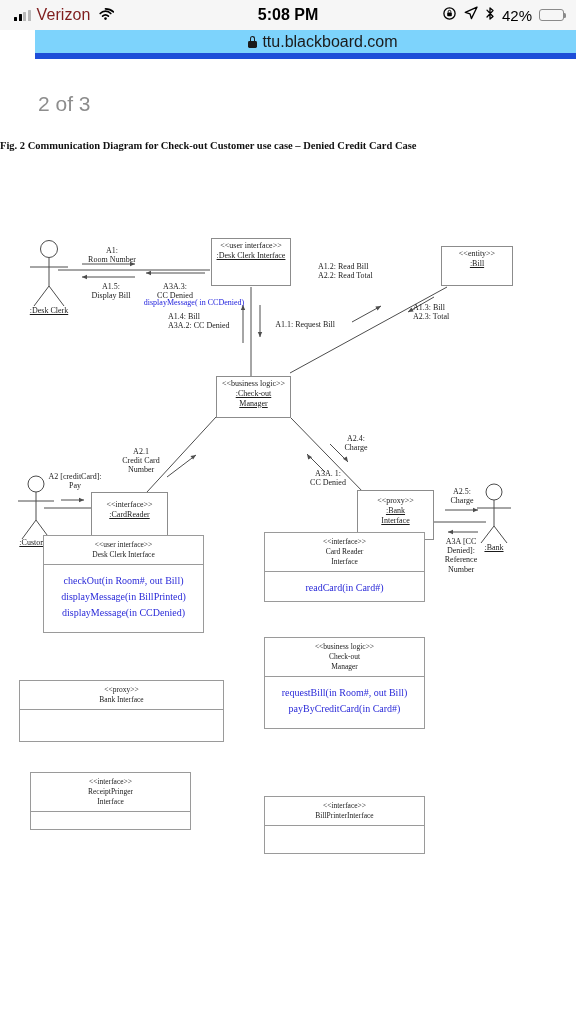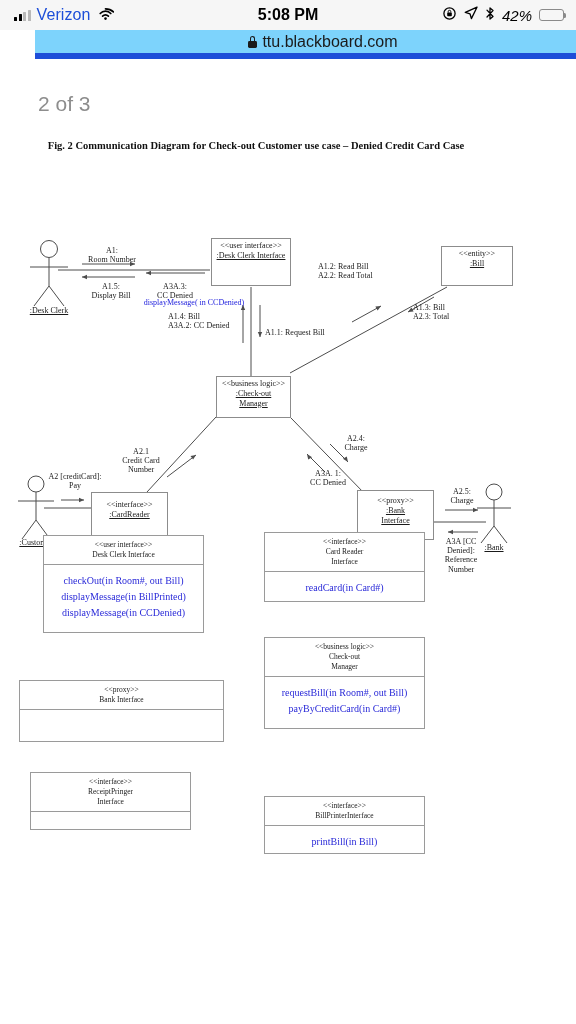--- a/index.html
+++ b/index.html
@@ -14,22 +14,22 @@
 
   
   .statusbar {
     position: absolute; top:0; left:0; width:576px; height:30px;
     background:#f6f6f6;
     display:flex; align-items:center;
     font-family:"Liberation Sans", sans-serif;
   }
   .sb-left { position:absolute; left:14px; top:0; height:30px; display:flex; align-items:center; gap:6px; }
   .sb-center { position:absolute; left:0; width:576px; top:0; height:30px; display:flex; align-items:center; justify-content:center; }
-  .sb-right { position:absolute; right:12px; top:0; height:30px; display:flex; align-items:center; gap:7px;font-style:italic; }
-  .sb-text { font-size:16px; color:#1d4ed8; font-weight:400; letter-spacing:.1px; }
+  .sb-right { position:absolute; right:12px; top:0; height:30px; display:flex; align-items:center; gap:7px; }
+  .sb-text { font-size:16px; color:#7f1d1d; font-weight:400; letter-spacing:.1px; }
   .sb-time { font-size:16px; color:#000; font-weight:700; }
   .bars { display:flex; align-items:flex-end; gap:1.5px; height:11px; }
   .bars i { display:block; width:3px; background:#000; border-radius:.5px; }
   .bars i:nth-child(1){ height:4px; }
   .bars i:nth-child(2){ height:7px; }
   .bars i:nth-child(3){ height:9px; background:#b8b8b8; }
   .bars i:nth-child(4){ height:11px; background:#b8b8b8; }
   .battpct { font-size:15px; color:#000; }
   .battery { width:25px; height:12px; border:1.3px solid #8a8a8a; border-radius:3px; position:relative; padding:1.2px; }
   .battery .fill { height:100%; width:42%; background:#f7c948; border-radius:1px; }
@@ -44,21 +44,21 @@
   .urltext { font-size:16px; color:#1b1b1b; }
   .lock { width:9px; height:12px; position:relative; }
   .lock .body { position:absolute; bottom:0; left:0; width:9px; height:7px; background:#1b1b1b; border-radius:1.4px; }
   .lock .shackle { position:absolute; top:0; left:1.9px; width:5.2px; height:6px;
      border:1.5px solid #1b1b1b; border-bottom:none; border-radius:3px 3px 0 0; }
 
   
   .page { position:absolute; top:60px; left:0; width:576px; height:964px; background:#fff; }
   .pagecount { position:absolute; left:38px; top:32px; font-size:21px; color:#8d8d8d; }
   .figtitle {
-    position:absolute; left:0; top:80px; width:512px; text-align:center;
+    position:absolute; left:0; top:80px; width:512px; text-align:left;
     font-family:"Liberation Serif", serif; font-weight:bold; font-size:10.5px; color:#111;
   }
 
   
   .diagram { position:absolute; left:0; top:0; width:576px; height:828px; }
   .diagram svg { position:absolute; left:0; top:0; }
 
   .lbl {
     position:absolute; font-family:"Liberation Serif", serif;
     font-size:8px; color:#1a1a1a; line-height:1.15; text-align:center; white-space:nowrap;
@@ -268,21 +268,21 @@
       </div>
       <div class="lbl" style="left:142px; top:222px; width:66px;">
         <div>A3A.3:</div>
           <div>CC Denied</div>
       </div>
       <div class="lbl blue" style="left:131px; top:238px; width:126px;">displayMessage( in CCDenied)</div>
       <div class="lbl" style="left:168px; top:252px; width:70px; text-align:left;">
         <div>A1.4: Bill</div>
           <div>A3A.2: CC Denied</div>
       </div>
-      <div class="lbl" style="left:265px; top:268px; width:70px; text-align:left;">A1.1: Request Bill</div>
+      <div class="lbl" style="left:265px; top:260px; width:70px; text-align:right;">A1.1: Request Bill</div>
       <div class="lbl" style="left:318px; top:202px; width:80px; text-align:left;">
         <div>A1.2: Read Bill</div>
           <div>A2.2: Read Total</div>
       </div>
       <div class="lbl" style="left:413px; top:243px; width:60px; text-align:left;">
         <div>A1.3: Bill</div>
           <div>A2.3: Total</div>
       </div>
       <div class="lbl" style="left:110px; top:387px; width:62px;">
         <div>A2.1</div>
@@ -360,20 +360,17 @@
           <div>ReceiptPringer</div>
           <div>Interface</div>
         </div>
       </div>
 
       <div class="classbox" style="left:264px; top:736px; width:161px; height:58px;">
         <div class="hdr">
           <div>&lt;&lt;interface&gt;&gt;</div>
           <div>BillPrinterInterface</div>
         </div>
-        <div class="ops left">
-          <div class="op">printBill(in Bill)</div>
-        </div>
       </div>
 
     </div>
   </div>
 </div>
 
 </body></html>

